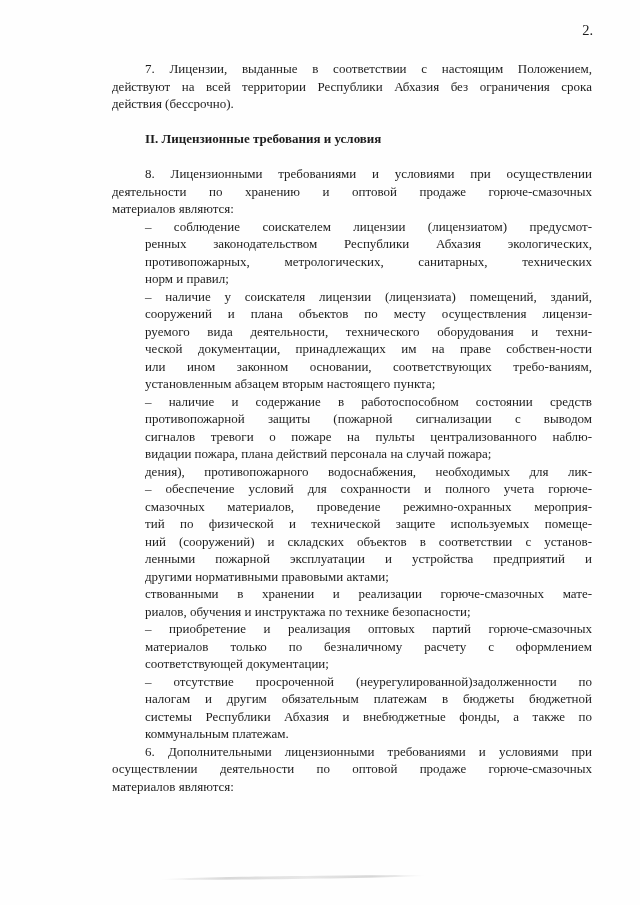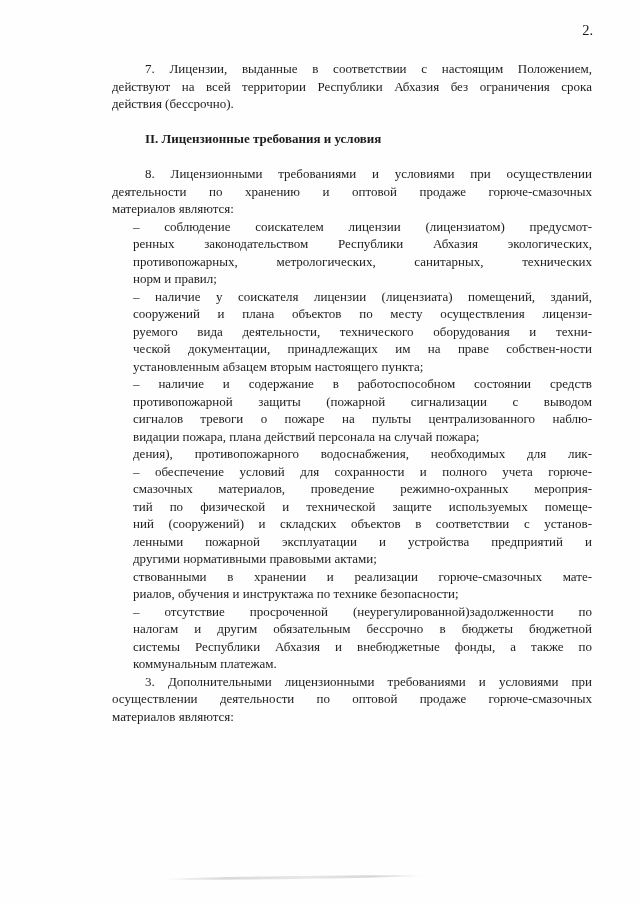--- a/index.html
+++ b/index.html
@@ -31,21 +31,21 @@
     font-size: 13px;
   }
   .line {
     line-height: 17.5px;
     text-align: justify;
     text-align-last: justify;
     white-space: normal;
   }
   .line.last { text-align-last: left; }
   .block.paragraph .line.first { padding-left: 33px; }
-  .block.bullet { margin-left: 21px; }
+  .block.bullet { margin-left: 33px; }
   .block.heading {
     margin: 17.5px 0 17.5px 33px;
     font-weight: bold;
   }
   .block.heading .line { text-align: center; text-align-last: left; }
   .scan-artifact {
     position: absolute;
     left: 160px;
     top: 876px;
     width: 265px;
@@ -84,20 +84,21 @@
         <div class="line first">– соблюдение соискателем лицензии (лицензиатом) предусмот-</div>
         <div class="line">ренных законодательством Республики Абхазия экологических,</div>
         <div class="line">противопожарных, метрологических, санитарных, технических</div>
         <div class="line last">норм и правил;</div>
       </div>
       <div class="block bullet">
         <div class="line first">– наличие у соискателя лицензии (лицензиата) помещений, зданий,</div>
         <div class="line">сооружений и плана объектов по месту осуществления лицензи-</div>
         <div class="line">руемого вида деятельности, технического оборудования и техни-</div>
         <div class="line">ческой документации, принадлежащих им на праве собствен-ности</div>
+        <div class="line">или ином законном основании, соответствующих требо-ваниям,</div>
         <div class="line last">установленным абзацем вторым настоящего пункта;</div>
       </div>
       <div class="block bullet">
         <div class="line first">– наличие и содержание в работоспособном состоянии средств</div>
         <div class="line">противопожарной защиты (пожарной сигнализации с выводом</div>
         <div class="line">сигналов тревоги о пожаре на пульты централизованного наблю-</div>
         <div class="line last">видации пожара, плана действий персонала на случай пожара;</div>
         <div class="line">дения), противопожарного водоснабжения, необходимых для лик-</div>
       </div>
       <div class="block bullet">
@@ -106,26 +107,31 @@
         <div class="line">тий по физической и технической защите используемых помеще-</div>
         <div class="line">ний (сооружений) и складских объектов в соответствии с установ-</div>
         <div class="line">ленными пожарной эксплуатации и устройства предприятий и</div>
         <div class="line last">другими нормативными правовыми актами;</div>
       </div>
       <div class="block bullet">
         <div class="line">ствованными в хранении и реализации горюче-смазочных мате-</div>
         <div class="line last">риалов, обучения и инструктажа по технике безопасности;</div>
       </div>
       <div class="block bullet">
+        <div class="line first">– приобретение и реализация оптовых партий горюче-смазочных</div>
+        <div class="line">материалов только по безналичному расчету с оформлением</div>
+        <div class="line last">соответствующей документации;</div>
+      </div>
+      <div class="block bullet">
         <div class="line first">– отсутствие просроченной (неурегулированной)задолженности по</div>
-        <div class="line">налогам и другим обязательным бессрочно в бюджеты бюджетной</div>
+        <div class="line">налогам и другим обязательным платежам в бюджеты бюджетной</div>
         <div class="line">системы Республики Абхазия и внебюджетные фонды, а также по</div>
         <div class="line last">коммунальным платежам.</div>
       </div>
       <div class="block paragraph">
-        <div class="line first">3. Дополнительными лицензионными требованиями и условиями при</div>
+        <div class="line first">6. Дополнительными лицензионными требованиями и условиями при</div>
         <div class="line">осуществлении деятельности по оптовой продаже горюче-смазочных</div>
         <div class="line last">материалов являются:</div>
       </div>
     </div>
 
   <div class="scan-artifact"></div>
 </div>
 
 </body></html>

